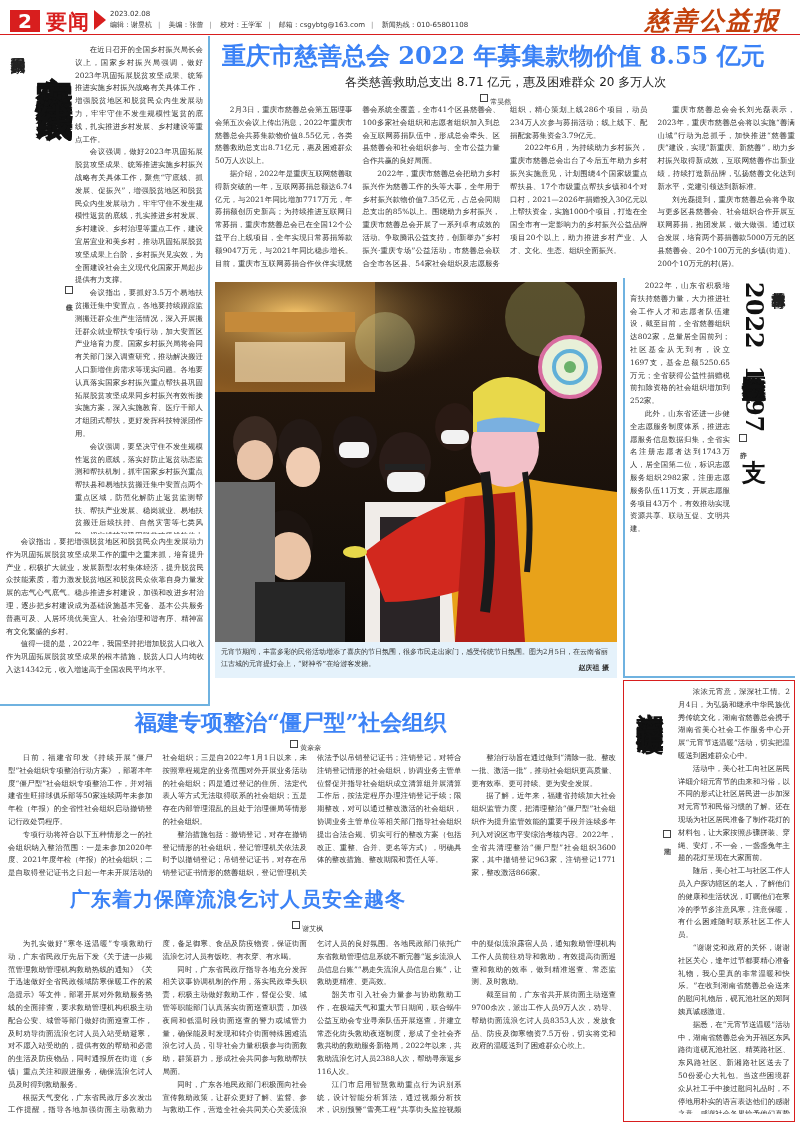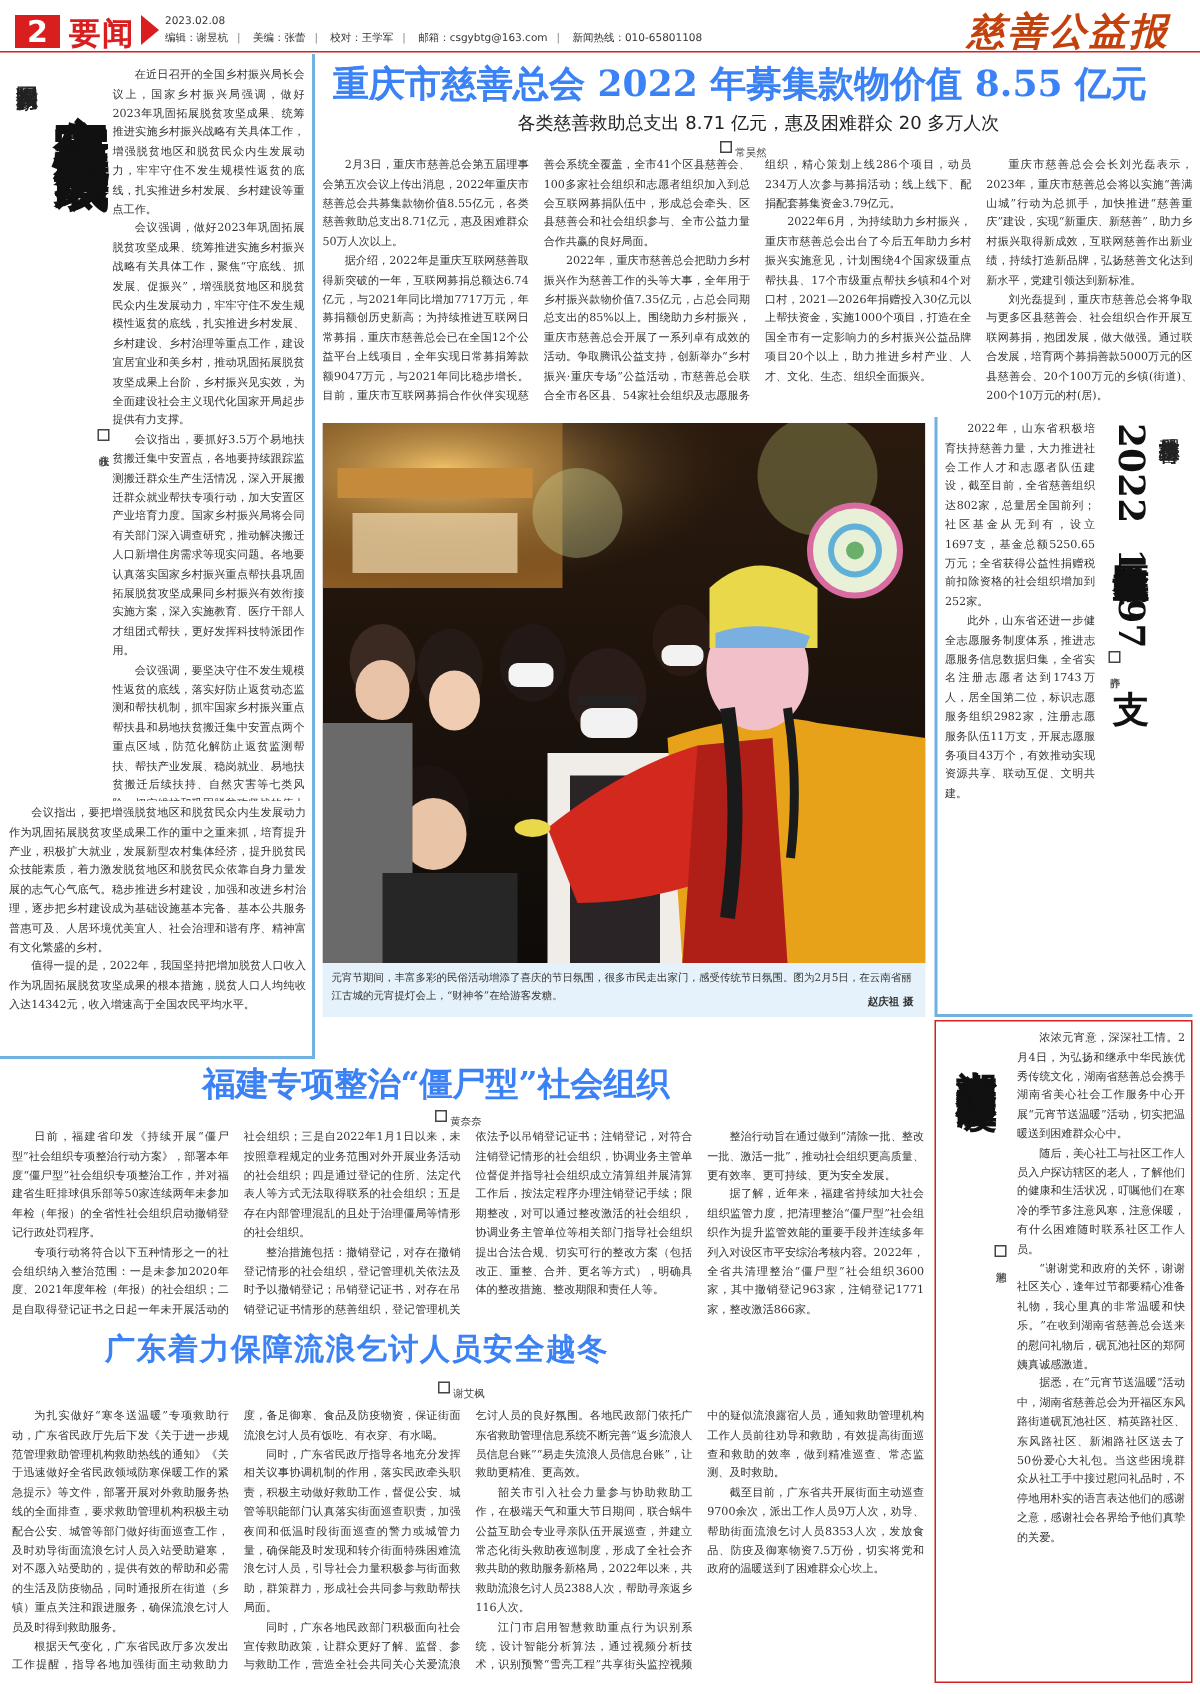--- a/index.html
+++ b/index.html
@@ -155,20 +155,21 @@
 </div>
 
 <div class="abs red-box"></div>
 <div class="abs hl-v" style="left:632px;top:692px;font-size:27px;font-family:'DejaVu Serif',serif;height:300px;letter-spacing:1px;">湖南省慈善总会元宵佳节送温暖</div>
 <div class="abs byline-v" style="left:662px;top:828px;">
   <span class="box"></span>
   <span>湘慈</span>
 </div>
 <div class="abs col" style="left:678px;top:686px;width:112px;height:428px;">
   <p>浓浓元宵意，深深社工情。2月4日，为弘扬和继承中华民族优秀传统文化，湖南省慈善总会携手湖南省美心社会工作服务中心开展“元宵节送温暖”活动，切实把温暖送到困难群众心中。</p>
+  <p>活动中，美心社工向社区居民详细介绍元宵节的由来和习俗，以不同的形式让社区居民进一步加深对元宵节和民俗习惯的了解。还在现场为社区居民准备了制作花灯的材料包，让大家按照步骤拼装、穿绳、安灯，不一会，一盏盏兔年主题的花灯呈现在大家面前。</p>
   <p>随后，美心社工与社区工作人员入户探访辖区的老人，了解他们的健康和生活状况，叮嘱他们在寒冷的季节多注意风寒，注意保暖，有什么困难随时联系社区工作人员。</p>
   <p>“谢谢党和政府的关怀，谢谢社区关心，逢年过节都要精心准备礼物，我心里真的非常温暖和快乐。”在收到湖南省慈善总会送来的慰问礼物后，砚瓦池社区的郑阿姨真诚感激道。</p>
   <p>据悉，在“元宵节送温暖”活动中，湖南省慈善总会为开福区东风路街道砚瓦池社区、精英路社区、东风路社区、新湘路社区送去了50份爱心大礼包。当这些困境群众从社工手中接过慰问礼品时，不停地用朴实的语言表达他们的感谢之意，感谢社会各界给予他们真挚的关爱。</p>
 </div>
 
 <div class="abs hl-h" style="left:135px;top:708px;font-size:22px;">福建专项整治“僵尸型”社会组织</div>
 <div class="abs byline-h" style="left:290px;top:738px;">
   <span class="box"></span>
   <span>黄奈奈</span>
 </div>

